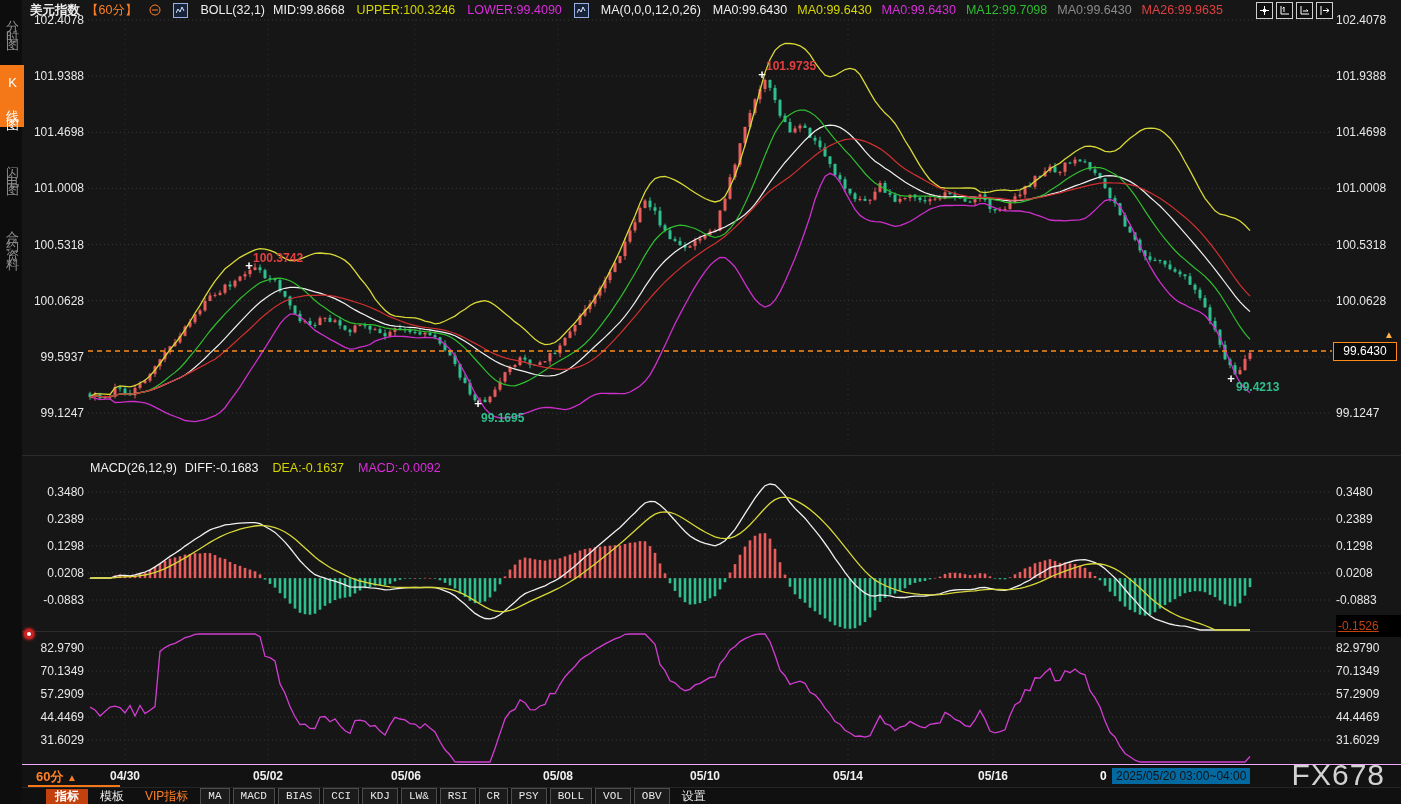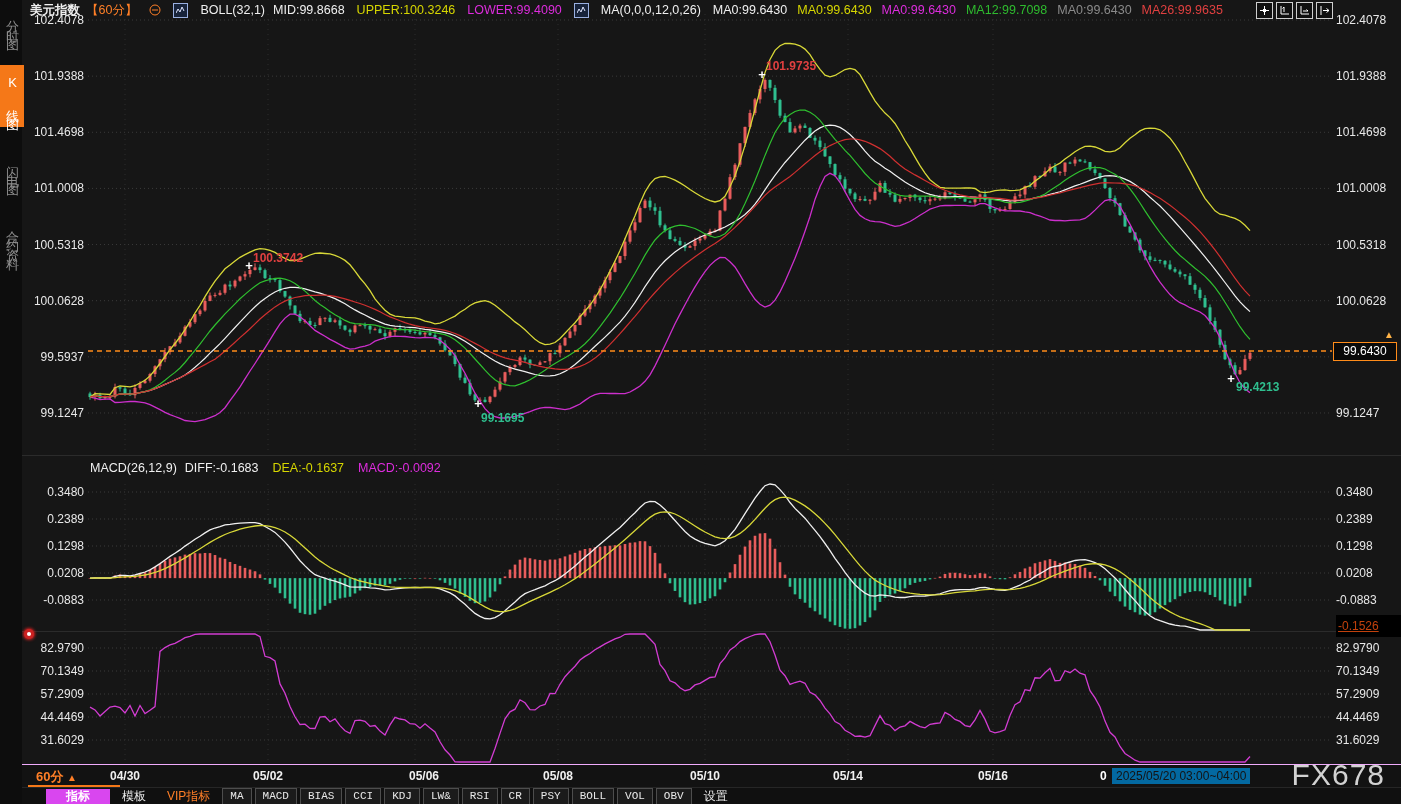--- a/index.html
+++ b/index.html
@@ -37,21 +37,21 @@
   #tf .tri{font-size:10px;}
   #tf-underline{position:absolute;left:6px;top:20px;width:92px;height:2px;background:#f57818;}
   .dlab{position:absolute;top:4px;transform:translateX(-50%);color:#f0f0f0;font-size:12px;font-weight:bold;}
   #cur0{position:absolute;left:1078px;top:4px;color:#fff;font-weight:bold;font-size:12px;}
   #curtime{position:absolute;left:1090px;top:3px;background:#0369a1;color:#141414;font-size:12px;padding:1px 4px;}
   #watermark{position:absolute;right:16px;bottom:12px;font-size:30px;color:#d2d2d2;letter-spacing:1px;z-index:40;}
   
   #toolbar{position:absolute;left:22px;right:0;top:787px;height:17px;background:#101010;border-top:1px solid #262626;
            display:flex;align-items:center;gap:3px;padding-left:24px;z-index:20;}
   .tab{font-size:12px;color:#e8e8e8;padding:0 9px;height:15px;line-height:15px;cursor:pointer;}
-  .tab.active{background:#d946ef;color:#fff;font-weight:bold;padding:0 20px;}
+  .tab.active{background:#c2410c;color:#fff;font-weight:bold;padding:0 9px;}
   .tab.vip{color:#ff7f27;}
   .tab.box{font-family:"Liberation Mono",monospace;font-size:11px;border:1px solid #4d4d4d;background:#1b1b1b;padding:0 7px;}
   .sep{position:absolute;left:22px;right:0;height:1px;background:#2b2b2b;z-index:5;}
   #rsi-marker{position:absolute;left:24px;top:629px;width:10px;height:10px;border-radius:50%;background:#cc2222;
               box-shadow:0 0 3px 1px #cc2222;z-index:16;}
   #rsi-marker:after{content:"";position:absolute;left:3px;top:3px;width:4px;height:4px;border-radius:50%;background:#fff;}
   #chart-svg{position:absolute;left:0;top:0;z-index:8;}
 </style>
 </head>
 <body>
@@ -945,21 +945,21 @@
   </div>
   <span id="price-tri" style="top: 328.951px;">▲</span>
 
   <div id="xaxis">
     <span id="tf"><span>60分</span> <span class="tri">▲</span></span>
     <span id="tf-underline"></span>
     <span id="cur0">0</span>
     <span id="curtime">2025/05/20 03:00~04:00</span>
   <span class="dlab" style="left: 103px;">04/30</span>
       <span class="dlab" style="left: 246px;">05/02</span>
-      <span class="dlab" style="left: 402px;">05/06</span>
+      <span class="dlab" style="left: 384px;">05/06</span>
       <span class="dlab" style="left: 536px;">05/08</span>
       <span class="dlab" style="left: 683px;">05/10</span>
       <span class="dlab" style="left: 826px;">05/14</span>
       <span class="dlab" style="left: 971px;">05/16</span>
     </div>
 
   <div id="watermark">FX678</div>
 
   <div id="toolbar">
       <span class="tab active">指标</span>

